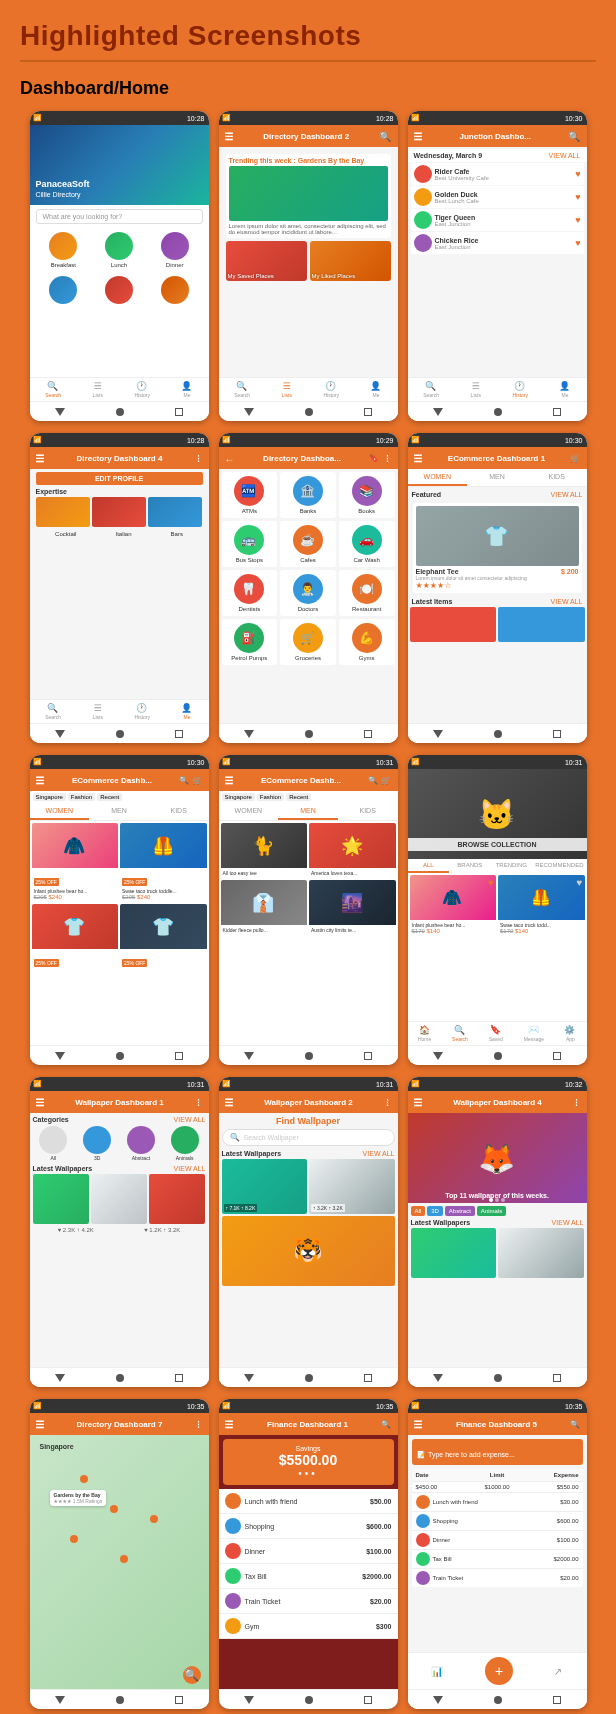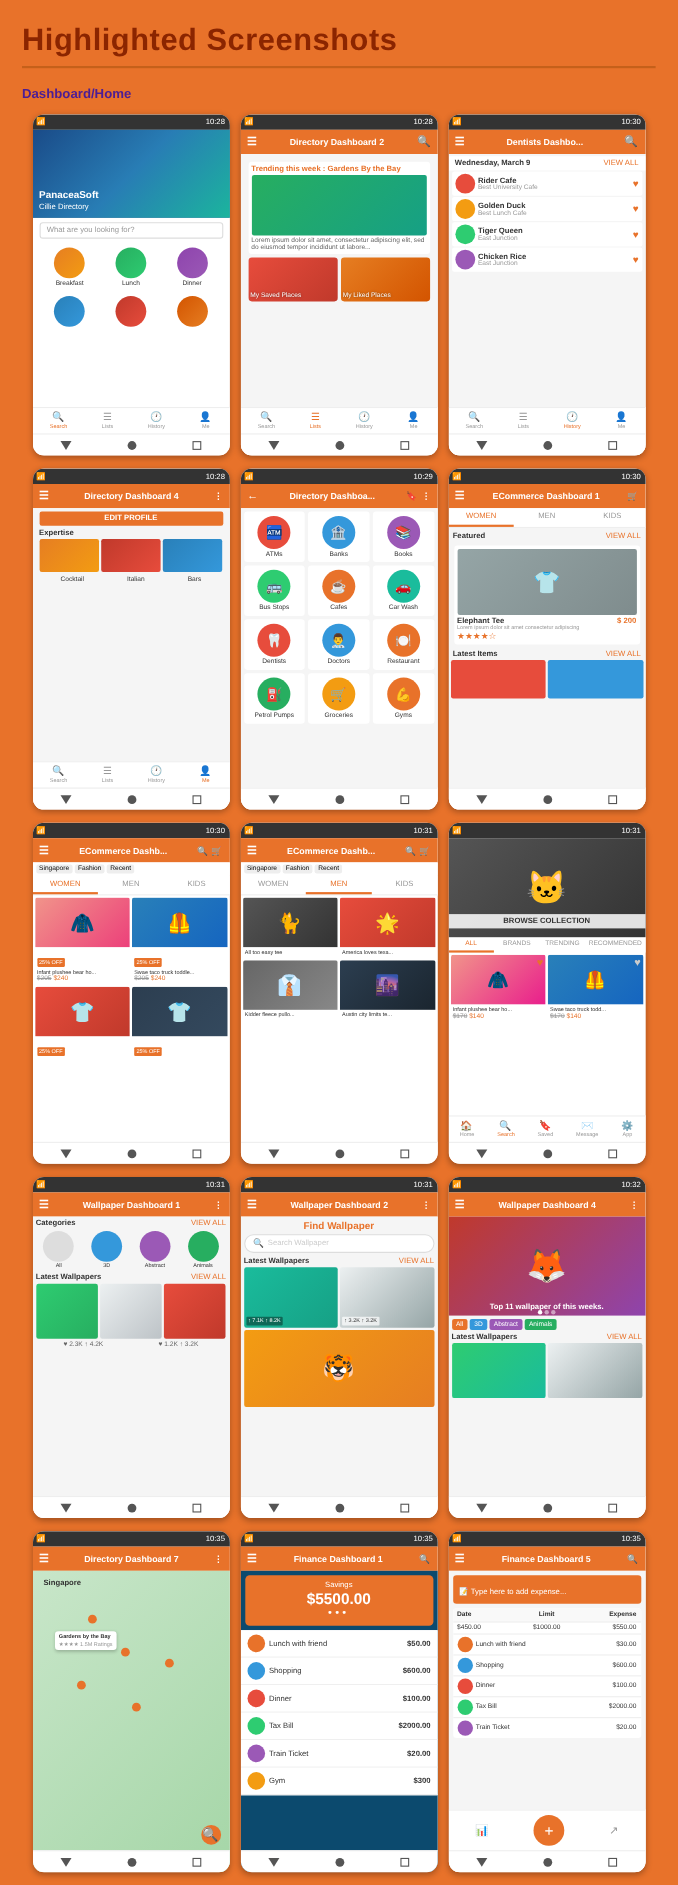--- a/index.html
+++ b/index.html
@@ -16,22 +16,22 @@
       font-weight: 900;
       margin-bottom: 8px;
       letter-spacing: 0.5px;
     }
     .divider {
       border: none;
       border-top: 2px solid #C5601A;
       margin-bottom: 16px;
     }
     .section-title {
-      color: #4c1d95;
-      font-size: 12px;
+      color: #000000;
+      font-size: 18px;
       font-weight: bold;
       margin-bottom: 12px;
     }
     .screenshots-grid {
       display: flex;
       flex-direction: column;
       gap: 12px;
     }
     .row {
       display: flex;
@@ -599,21 +599,21 @@
     </div>
 
     <div class="phone-frame">
       <div class="phone-inner">
         <div class="phone-status-bar">
           <span>📶</span>
             <span>10:30</span>
         </div>
         <div class="orange-header">
           <span class="menu-icon">☰</span>
-          <span>Dentists Dashbo...</span>
+          <span>Junction Dashbo...</span>
           <span class="search-icon">🔍</span>
         </div>
         <div style="background:#f5f5f5;flex:1;overflow:hidden;padding:2px 0;">
           <div style="display:flex;justify-content:space-between;padding:3px 6px;background:#fff;margin-bottom:1px;">
             <span style="font-size:7px;color:#333;font-weight:bold;">Wednesday, March 9</span>
             <span style="font-size:7px;color:#E8722A;">VIEW ALL</span>
           </div>
           <div class="dd3-list-item">
             <div class="dd3-item-icon" style="background:#e74c3c;"></div>
             <div class="dd3-item-text">
@@ -1246,21 +1246,21 @@
       <div class="phone-inner">
         <div class="phone-status-bar">
           <span>📶</span>
             <span>10:35</span>
         </div>
         <div class="orange-header">
           <span class="menu-icon">☰</span>
           <span>Finance Dashboard 1</span>
           <span>🔍</span>
         </div>
-        <div style="background:#0c4a6e;flex:1;overflow:hidden;">
+        <div style="background:#7f1d1d;flex:1;overflow:hidden;">
           <div class="finance-savings">
             <div class="finance-savings-label">Savings</div>
             <div class="finance-savings-amount">$5500.00</div>
             <div style="font-size:10px;letter-spacing:3px;">••• </div>
           </div>
           <div style="background:#fff;">
             <div class="finance-list-item">
               <div class="finance-item-left">
                 <div class="finance-item-icon" style="background:#E8722A;"></div>
                 <span class="finance-item-name">Lunch with friend</span>

